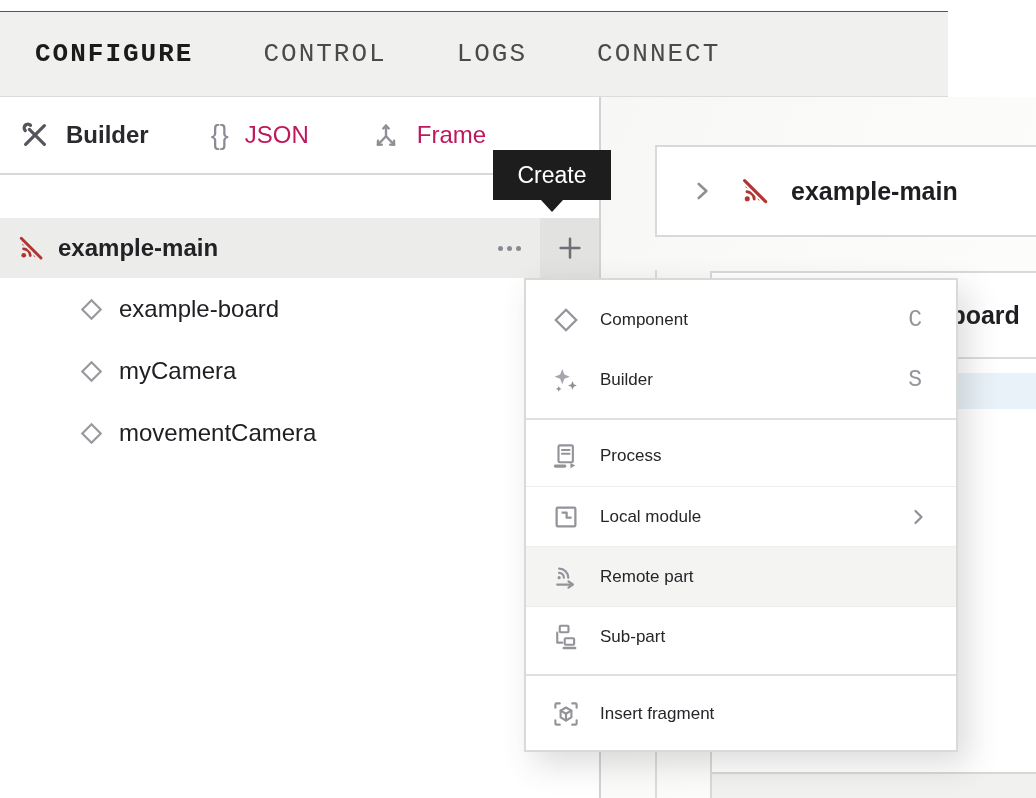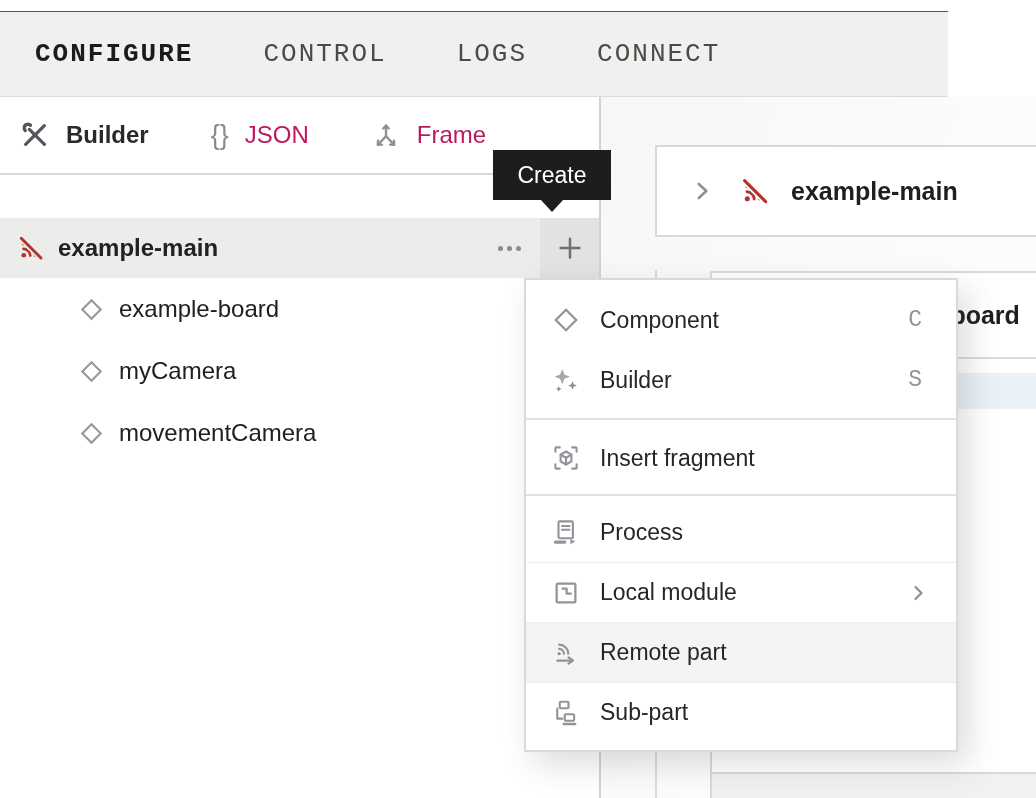--- a/index.html
+++ b/index.html
@@ -72,21 +72,21 @@
   .menu { position:absolute; left:524px; top:278px; width:434px; background:#fff;
     border:2px solid #d9d9d8; z-index:5; box-shadow:10px 12px 30px rgba(60,60,60,.18); }
   .menu-group { padding:10px 0 8px 0; }
   .menu-group + .menu-group { border-top:2px solid #e0e0df; }
   .menu-group.g2 { padding:8px 0 6px 0; }
   .menu-group.g3 { padding:6px 0 8px 0; }
   .menu-item { height:60px; display:flex; align-items:center; cursor:pointer; }
   .g3 .menu-item + .menu-item { border-top:1px solid #ededec; }
   .menu-item.hover { background:#f4f4f3; }
   .mi-icon { width:30px; height:30px; margin-left:25px; flex:0 0 auto; display:flex; align-items:center; justify-content:center; }
-  .mi-label { font-size:23px; color:#26262a; margin-left:19px; }
+  .mi-label { font-size:17px; color:#26262a; margin-left:19px; }
   .mi-shortcut { margin-left:auto; margin-right:34px; font-family:"Liberation Mono", monospace; font-size:23px; color:#94949a; }
   .mi-sub { margin-left:auto; margin-right:26px; display:flex; }
 
   svg { display:block; }
 </style>
 </head>
 <body>
 
 <div id="app">
 
@@ -241,83 +241,83 @@
             <path d="M9 3.2 L10.7 7.6 L15.1 9.3 L10.7 11 L9 15.4 L7.3 11 L2.9 9.3 L7.3 7.6 Z"></path>
             <path fill="#8f8f96" d="M17.2 12.8 L18.2 15.3 L20.7 16.3 L18.2 17.3 L17.2 19.8 L16.2 17.3 L13.7 16.3 L16.2 15.3 Z"></path>
             <path fill="#8f8f96" d="M6.2 16.8 L6.9 18.4 L8.5 19.1 L6.9 19.8 L6.2 21.4 L5.5 19.8 L3.9 19.1 L5.5 18.4 Z"></path>
           </svg>
         </span>
         <span class="mi-label">Builder</span>
         <span class="mi-shortcut">S</span>
       </div>
     </div>
 
+    <div class="menu-group g3">
+      <div class="menu-item">
+        <span class="mi-icon">
+          <svg width="30" height="30" viewBox="0 0 24 24" fill="none" stroke="#93939a" stroke-width="1.7" stroke-linecap="round" stroke-linejoin="round">
+            <rect x="6" y="3.5" width="11.5" height="13.5" rx="1"></rect>
+            <path d="M8.8 7.2 H14.8"></path>
+              <path d="M8.8 10.2 H14.8"></path>
+            <path d="M3.5 20 H11" stroke-width="2.6"></path>
+            <path d="M15.5 17.5 L19.5 19.6 L15.5 21.7 Z" fill="#93939a" stroke="none"></path>
+          </svg>
+        </span>
+        <span class="mi-label">Process</span>
+      </div>
+      <div class="menu-item">
+        <span class="mi-icon">
+          <svg width="30" height="30" viewBox="0 0 24 24" fill="none" stroke="#93939a" stroke-width="1.8" stroke-linejoin="round">
+            <rect x="4.5" y="4.5" width="15" height="15" rx="1"></rect>
+            <path d="M8.5 8.5 H12.5 V12.5 H16.5"></path>
+          </svg>
+        </span>
+        <span class="mi-label">Local module</span>
+        <span class="mi-sub">
+          <svg width="24" height="24" viewBox="0 0 24 24" fill="none" stroke="#8f8f96" stroke-width="2.2" stroke-linecap="round" stroke-linejoin="round">
+            <path d="M9.5 6 L15.5 12 L9.5 18"></path>
+          </svg>
+        </span>
+      </div>
+      <div class="menu-item hover">
+        <span class="mi-icon">
+          <svg width="30" height="30" viewBox="0 0 24 24" fill="none" stroke="#93939a" stroke-width="1.8" stroke-linecap="round">
+            <circle cx="6.5" cy="12.5" r="1.3" fill="#93939a" stroke="none"></circle>
+            <path d="M6.5 8.7 A3.8 3.8 0 0 1 10.3 12.5"></path>
+            <path d="M6.5 5.2 A7.3 7.3 0 0 1 13.8 12.5"></path>
+            <path d="M5 18 H16.5"></path>
+            <path d="M14 15.5 L17.5 18 L14 20.5" stroke-linejoin="round"></path>
+          </svg>
+        </span>
+        <span class="mi-label">Remote part</span>
+      </div>
+      <div class="menu-item">
+        <span class="mi-icon">
+          <svg width="30" height="30" viewBox="0 0 24 24" fill="none" stroke="#93939a" stroke-width="1.7" stroke-linejoin="round">
+            <rect x="7" y="3" width="7" height="5.2" rx="0.8"></rect>
+            <path d="M5 8.5 V16.5 H9" stroke-linecap="round"></path>
+            <rect x="11" y="13" width="7.5" height="5.2" rx="0.8"></rect>
+            <path d="M10.2 20.8 H19.3" stroke-width="2" stroke-linecap="round"></path>
+          </svg>
+        </span>
+        <span class="mi-label">Sub-part</span>
+      </div>
+    </div>
+
     <div class="menu-group g2">
       <div class="menu-item">
         <span class="mi-icon">
           <svg width="30" height="30" viewBox="0 0 24 24" fill="none" stroke="#93939a" stroke-width="1.7" stroke-linecap="round" stroke-linejoin="round">
             <path d="M3.5 7 V4.5 a1 1 0 0 1 1-1 H7"></path>
             <path d="M17 3.5 h2.5 a1 1 0 0 1 1 1 V7"></path>
             <path d="M20.5 17 v2.5 a1 1 0 0 1 -1 1 H17"></path>
             <path d="M7 20.5 H4.5 a1 1 0 0 1 -1-1 V17"></path>
             <path d="M12 6.8 L16.3 9.3 V14.7 L12 17.2 L7.7 14.7 V9.3 Z"></path>
             <path d="M7.7 9.3 L12 11.8 L16.3 9.3"></path>
             <path d="M12 11.8 V17.2"></path>
           </svg>
         </span>
         <span class="mi-label">Insert fragment</span>
       </div>
     </div>
-
-    <div class="menu-group g3">
-      <div class="menu-item">
-        <span class="mi-icon">
-          <svg width="30" height="30" viewBox="0 0 24 24" fill="none" stroke="#93939a" stroke-width="1.7" stroke-linecap="round" stroke-linejoin="round">
-            <rect x="6" y="3.5" width="11.5" height="13.5" rx="1"></rect>
-            <path d="M8.8 7.2 H14.8"></path>
-              <path d="M8.8 10.2 H14.8"></path>
-            <path d="M3.5 20 H11" stroke-width="2.6"></path>
-            <path d="M15.5 17.5 L19.5 19.6 L15.5 21.7 Z" fill="#93939a" stroke="none"></path>
-          </svg>
-        </span>
-        <span class="mi-label">Process</span>
-      </div>
-      <div class="menu-item">
-        <span class="mi-icon">
-          <svg width="30" height="30" viewBox="0 0 24 24" fill="none" stroke="#93939a" stroke-width="1.8" stroke-linejoin="round">
-            <rect x="4.5" y="4.5" width="15" height="15" rx="1"></rect>
-            <path d="M8.5 8.5 H12.5 V12.5 H16.5"></path>
-          </svg>
-        </span>
-        <span class="mi-label">Local module</span>
-        <span class="mi-sub">
-          <svg width="24" height="24" viewBox="0 0 24 24" fill="none" stroke="#8f8f96" stroke-width="2.2" stroke-linecap="round" stroke-linejoin="round">
-            <path d="M9.5 6 L15.5 12 L9.5 18"></path>
-          </svg>
-        </span>
-      </div>
-      <div class="menu-item hover">
-        <span class="mi-icon">
-          <svg width="30" height="30" viewBox="0 0 24 24" fill="none" stroke="#93939a" stroke-width="1.8" stroke-linecap="round">
-            <circle cx="6.5" cy="12.5" r="1.3" fill="#93939a" stroke="none"></circle>
-            <path d="M6.5 8.7 A3.8 3.8 0 0 1 10.3 12.5"></path>
-            <path d="M6.5 5.2 A7.3 7.3 0 0 1 13.8 12.5"></path>
-            <path d="M5 18 H16.5"></path>
-            <path d="M14 15.5 L17.5 18 L14 20.5" stroke-linejoin="round"></path>
-          </svg>
-        </span>
-        <span class="mi-label">Remote part</span>
-      </div>
-      <div class="menu-item">
-        <span class="mi-icon">
-          <svg width="30" height="30" viewBox="0 0 24 24" fill="none" stroke="#93939a" stroke-width="1.7" stroke-linejoin="round">
-            <rect x="7" y="3" width="7" height="5.2" rx="0.8"></rect>
-            <path d="M5 8.5 V16.5 H9" stroke-linecap="round"></path>
-            <rect x="11" y="13" width="7.5" height="5.2" rx="0.8"></rect>
-            <path d="M10.2 20.8 H19.3" stroke-width="2" stroke-linecap="round"></path>
-          </svg>
-        </span>
-        <span class="mi-label">Sub-part</span>
-      </div>
-    </div>
   </div>
 
 </div>
 
 </body></html>

